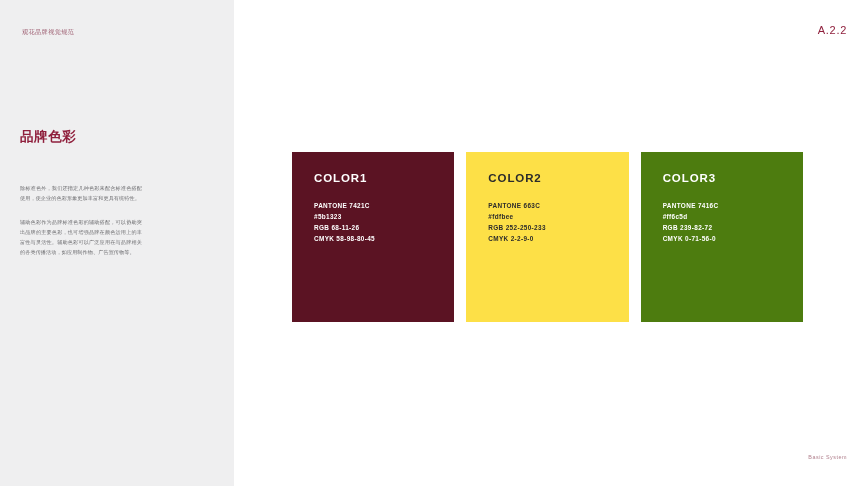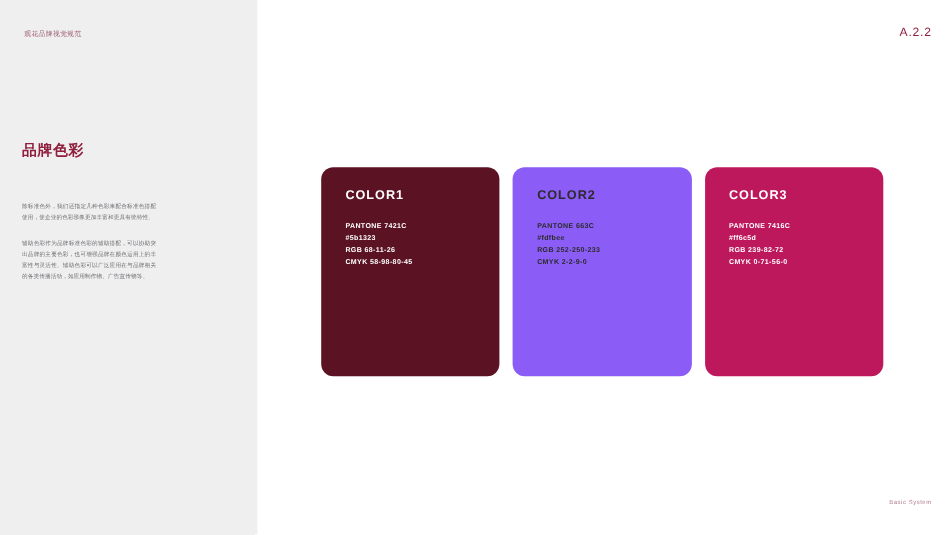--- a/index.html
+++ b/index.html
@@ -110,24 +110,23 @@
     left: 292px;
     top: 152px;
     width: 511px;
     height: 170px;
     display: flex;
     gap: 12px;
   }
 
   .swatch {
     width: 165px;
-    height: 190px;
+    height: 170px;
     position: relative;
     padding: 20px 13px 0 22px;
-    border-radius: 11px;
   }
 
   .swatch-name {
     font-size: 11.5px;
     letter-spacing: 0.9px;
     font-weight: bold;
     line-height: 1.2;
   }
 
   .swatch-specs {
@@ -167,31 +166,31 @@
     <div class="swatch" id="swatch-0" style="background: rgb(91, 19, 35); color: rgb(255, 255, 255);">
       <div class="swatch-name">COLOR1</div>
       <div class="swatch-specs">
         <div>PANTONE 7421C</div>
         <div>#5b1323</div>
         <div>RGB  68-11-26</div>
         <div>CMYK  58-98-80-45</div>
       </div>
     </div>
 
-    <div class="swatch" id="swatch-1" style="background: #8b5cf6; color: rgb(43, 43, 43);">
+    <div class="swatch" id="swatch-1" style="background: #fde047; color: rgb(43, 43, 43);">
       <div class="swatch-name">COLOR2</div>
       <div class="swatch-specs">
         <div>PANTONE 663C</div>
         <div>#fdfbee</div>
         <div>RGB  252-250-233</div>
         <div>CMYK  2-2-9-0</div>
       </div>
     </div>
 
-    <div class="swatch" id="swatch-2" style="background: #be185d; color: rgb(255, 255, 255);">
+    <div class="swatch" id="swatch-2" style="background: #4d7c0f; color: rgb(255, 255, 255);">
       <div class="swatch-name">COLOR3</div>
       <div class="swatch-specs">
         <div>PANTONE 7416C</div>
         <div>#ff6c5d</div>
         <div>RGB  239-82-72</div>
         <div>CMYK  0-71-56-0</div>
       </div>
     </div>
 
   </div>

